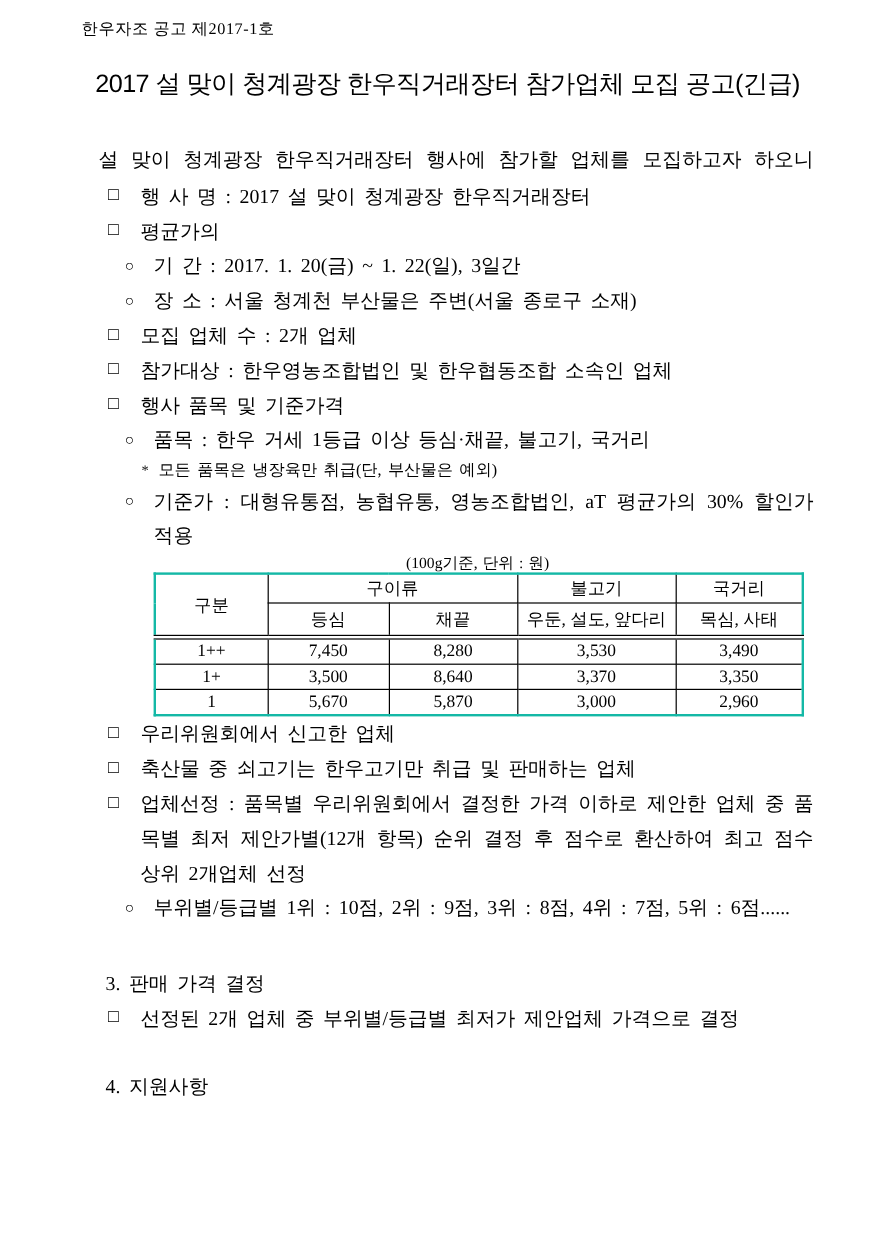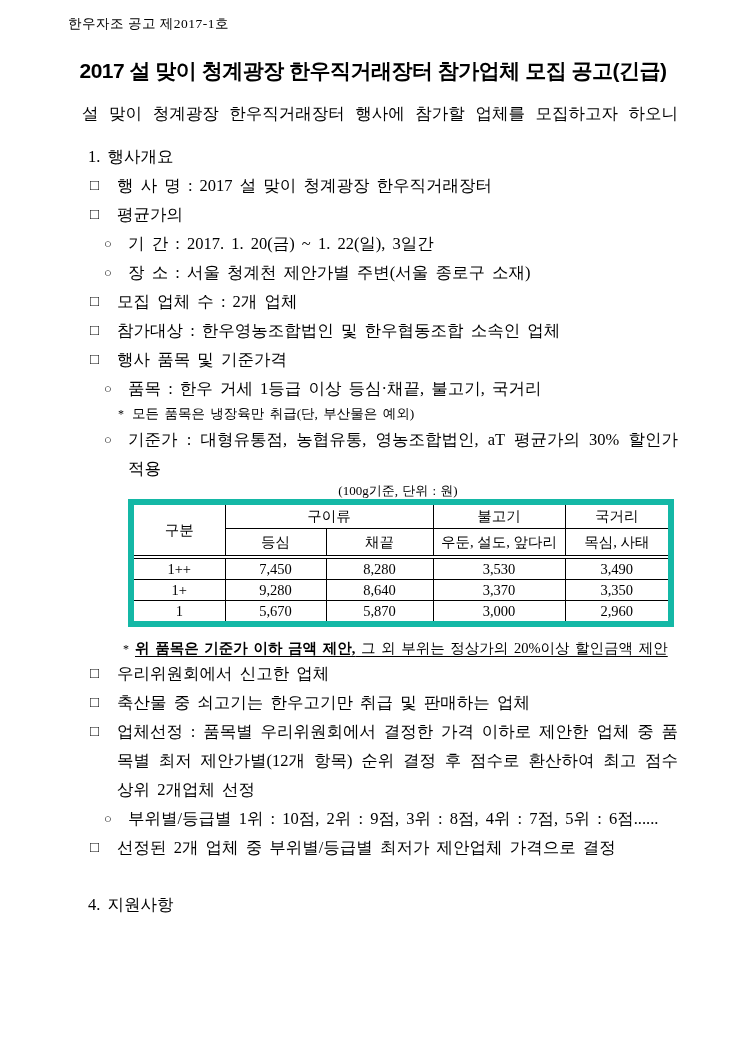--- a/index.html
+++ b/index.html
@@ -15,29 +15,29 @@
     font-family: "Liberation Serif", "DejaVu Serif", serif;
   }
   .doc-number {
     font-size: 13.5px;
     line-height: 20px;
     letter-spacing: 0.5px;
   }
   .title {
     margin-top: 22px;
     font-family: "Liberation Sans", "DejaVu Sans", sans-serif;
-    font-weight: bold;
+    font-weight: normal;
     font-size: 21px;
     line-height: 30px;
     text-align: center;
     letter-spacing: -0.5px;
     white-space: nowrap;
   }
   .intro {
-    margin-top: 12px;
+    margin-top: 31px;
     font-size: 16.5px;
     line-height: 32px;
     word-spacing: 4px;
   }
   .intro .l1 { text-align: justify; text-align-last: justify; text-indent: 14px; }
   .sec-heading {
     margin-top: 12px;
     margin-left: 20px;
     font-size: 16.5px;
     line-height: 29px;
@@ -66,21 +66,21 @@
   .lv3 .bullet { width: 14px; font-size: 12px; }
   .table-wrap { margin-left: 60px; width: 540px; }
   .table-caption {
     text-align: center;
     font-size: 13px;
     line-height: 16px;
     word-spacing: 1px;
   }
   table.price-table {
     border-collapse: collapse;
-    border: 6px solid #14b8a6;
+    border: 2px solid #14b8a6;
     width: 540px;
     table-layout: fixed;
   }
   table.price-table th, table.price-table td {
     border: 1px solid #000;
     font-weight: normal;
     text-align: center;
     vertical-align: middle;
     font-size: 14.5px;
     padding: 0 2px;
@@ -107,37 +107,36 @@
 <div class="page">
 
   <div class="doc-number">한우자조 공고 제2017-1호</div>
 
   <div class="title">2017 설 맞이 청계광장 한우직거래장터 참가업체 모집 공고(긴급)</div>
 
   <div class="intro">
     <div class="l1">설 맞이 청계광장 한우직거래장터 행사에 참가할 업체를 모집하고자 하오니</div>
   </div>
 
-  <div class="sec-heading">1. 행사개요</div>
 
   <div class="item lv1">
     <span class="bullet">□</span>
     <span class="txt">행 사 명 : 2017 설 맞이 청계광장 한우직거래장터</span>
   </div>
   <div class="item lv1">
     <span class="bullet">□</span>
     <span class="txt">평균가의</span>
   </div>
   <div class="item lv2">
     <span class="bullet">○</span>
     <span class="txt">기 간 : 2017. 1. 20(금) ~ 1. 22(일), 3일간</span>
   </div>
   <div class="item lv2">
     <span class="bullet">○</span>
-    <span class="txt">장 소 : 서울 청계천 제안가별 주변(서울 종로구 소재)</span>
+    <span class="txt">장 소 : 서울 청계천 부산물은 주변(서울 종로구 소재)</span>
   </div>
   <div class="item lv1">
     <span class="bullet">□</span>
     <span class="txt">모집 업체 수 : 2개 업체</span>
   </div>
   <div class="item lv1">
     <span class="bullet">□</span>
     <span class="txt">참가대상 : 한우영농조합법인 및 한우협동조합 소속인 업체</span>
   </div>
   <div class="item lv1">
@@ -184,57 +183,55 @@
       <tbody>
         <tr>
           <td>1++</td>
           <td>7,450</td>
           <td>8,280</td>
           <td>3,530</td>
           <td>3,490</td>
         </tr>
         <tr>
           <td>1+</td>
-          <td>9,280</td>
+          <td>3,500</td>
           <td>8,640</td>
           <td>3,370</td>
           <td>3,350</td>
         </tr>
         <tr>
           <td>1</td>
           <td>5,670</td>
           <td>5,870</td>
           <td>3,000</td>
           <td>2,960</td>
         </tr>
       </tbody>
     </table>
-    <div class="table-footnote">
-      <span class="fn-marker">*</span><span class="fn-underline"><span class="fn-bold">위 품목은 기준가 이하 금액 제안,</span><span> 그 외 부위는 정상가의 20%이상 할인금액 제안</span></span>
-    </div>
   </div>
 
 
   <div class="item lv1">
     <span class="bullet">□</span>
     <span class="txt">우리위원회에서 신고한 업체</span>
   </div>
   <div class="item lv1">
     <span class="bullet">□</span>
     <span class="txt">축산물 중 쇠고기는 한우고기만 취급 및 판매하는 업체</span>
   </div>
   <div class="item lv1">
     <span class="bullet">□</span>
     <span class="txt">업체선정 : 품목별 우리위원회에서 결정한 가격 이하로 제안한 업체 중 품목별 최저 제안가별(12개 항목) 순위 결정 후 점수로 환산하여 최고 점수 상위 2개업체 선정</span>
   </div>
   <div class="item lv2">
     <span class="bullet">○</span>
     <span class="txt">부위별/등급별 1위 : 10점, 2위 : 9점, 3위 : 8점, 4위 : 7점, 5위 : 6점......</span>
   </div>
 
+  <div class="sec-heading gap-lg" style="margin-top:34px">3. 판매 가격 결정</div>
 
   <div class="item lv1">
     <span class="bullet">□</span>
     <span class="txt">선정된 2개 업체 중 부위별/등급별 최저가 제안업체 가격으로 결정</span>
   </div>
 
   <div class="sec-heading" style="margin-top:28px">4. 지원사항</div>
 
 </div>
 

